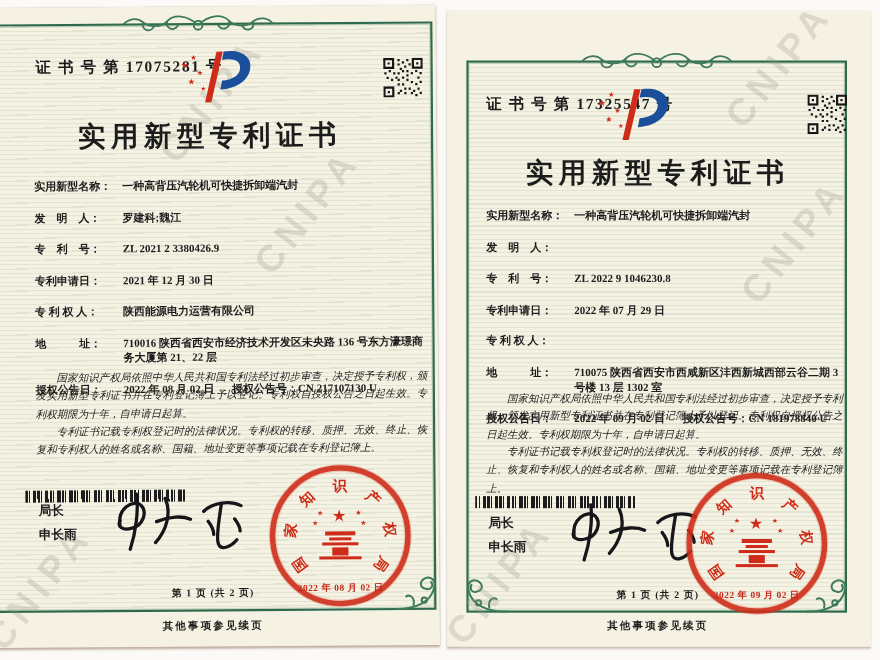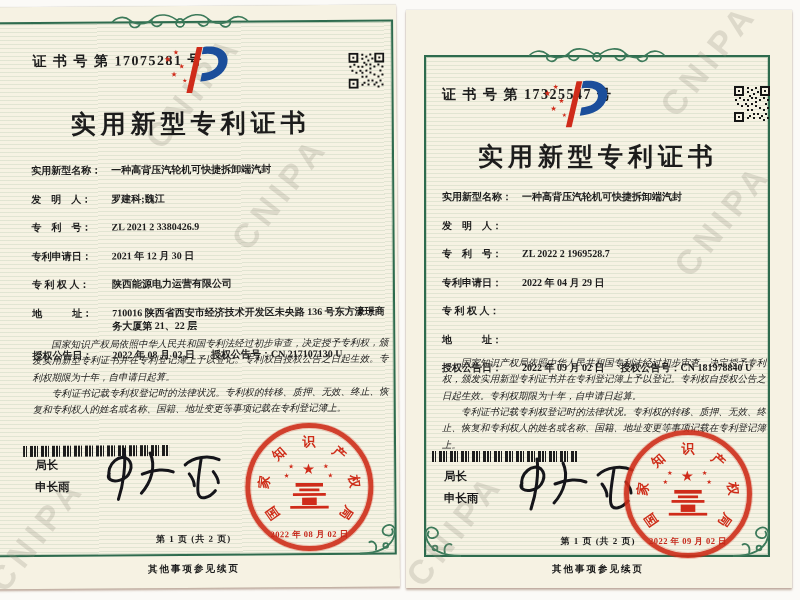--- a/index.html
+++ b/index.html
@@ -289,31 +289,32 @@
   <div class="rows">
     <div class="row">
         <span class="lab">实用新型名称：</span>
         <span class="val">一种高背压汽轮机可快捷拆卸端汽封</span>
       </div>
     <div class="row">
         <span class="lab">发　明　人：</span>
       </div>
     <div class="row">
         <span class="lab">专　利　号：</span>
-        <span class="val">ZL 2022 2 1969528.7</span>
+        <span class="val">ZL 2022 9 1046230.8</span>
       </div>
     <div class="row">
         <span class="lab">专利申请日：</span>
-        <span class="val">2022 年 04 月 29 日</span>
+        <span class="val">2022 年 07 月 29 日</span>
       </div>
     <div class="row">
         <span class="lab">专 利 权 人：</span>
       </div>
     <div class="row">
         <span class="lab">地　　　址：</span>
+        <span class="val">710075 陕西省西安市西咸新区沣西新城西部云谷二期 3 号楼 13 层 1302 室</span>
       </div>
     <div class="row">
         <span class="lab">授权公告日：</span>
         <span class="val nogrow">2022 年 09 月 02 日</span>
         <span class="lab lab2">授权公告号：</span>
         <span class="val">CN 181978840 U</span>
       </div>
   </div>
 
   <div class="legal">

